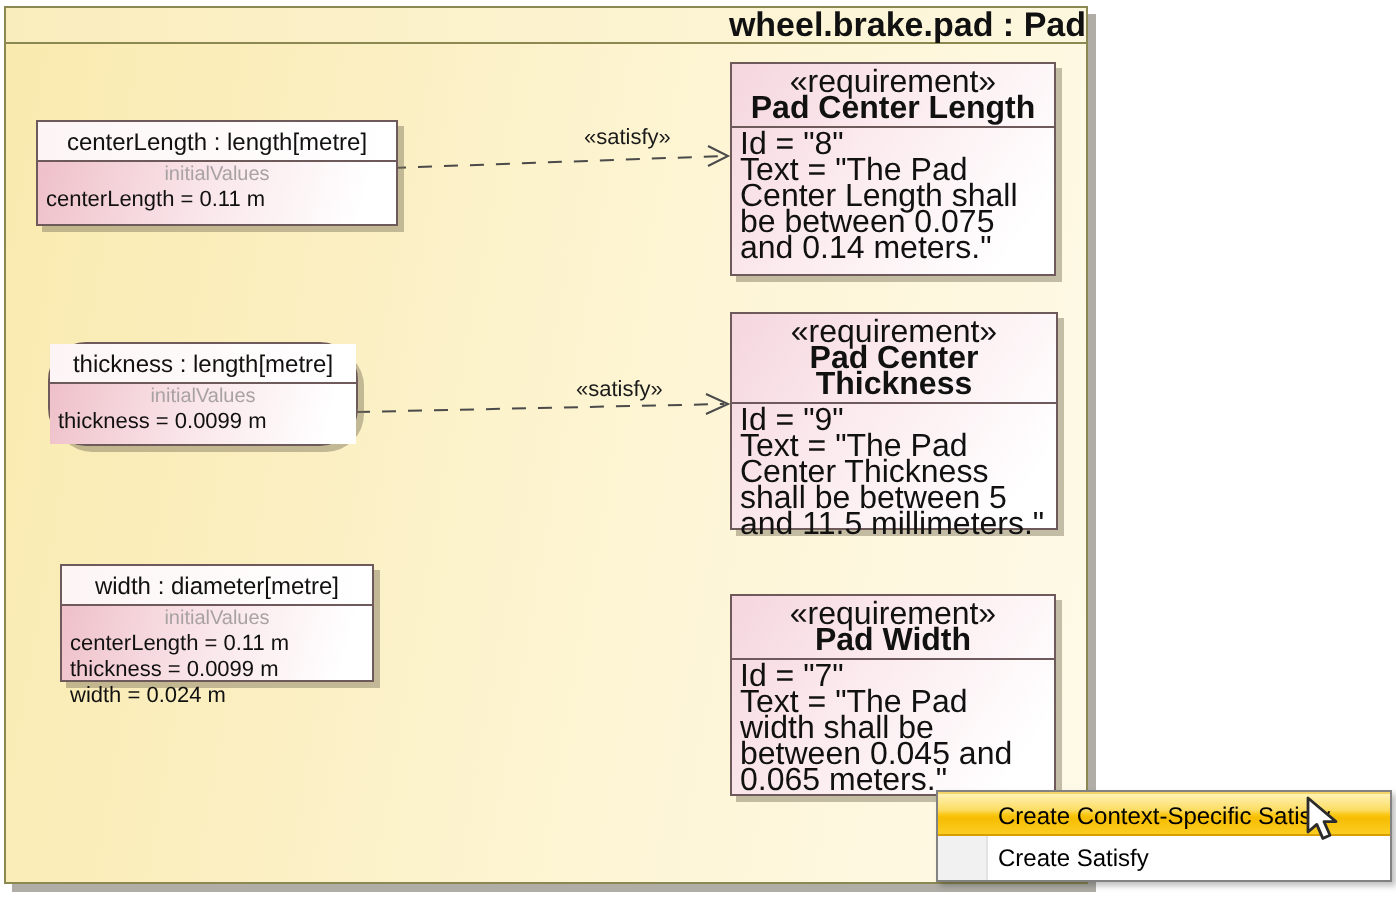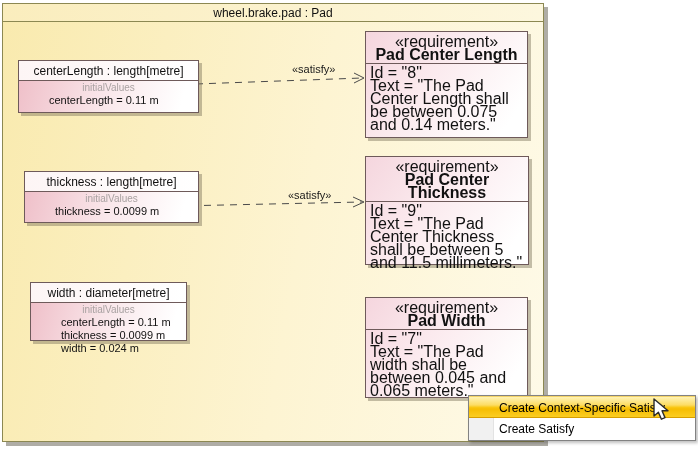--- a/index.html
+++ b/index.html
@@ -16,21 +16,21 @@
     position:absolute; left:2px; top:3px; width:542px; height:439px;
     border:1px solid #8c8852;
     background:linear-gradient(100deg,#f9eaae 0%,#fdf4d2 55%,#fefae8 100%);
     box-shadow:4px 4px 0 rgba(110,106,92,0.55);
     z-index:1;
   }
   .frame-title {
     position:absolute; left:0; top:0; width:100%; height:18px;
     border-bottom:1px solid #8c8852;
     background:linear-gradient(to right,#faedbd,#fdf7de);
-    text-align:center; font-weight:normal; font-size:12px; line-height:18px;
+    text-align:right; font-weight:bold; font-size:17px; line-height:18px;
   }
 
   
   .conn-svg { position:absolute; left:0; top:0; width:698px; height:450px; z-index:5; pointer-events:none; }
   .conn-label {
     position:absolute; z-index:6; font-size:11px; color:#1a1a1a; white-space:nowrap;margin-left:40px;
   }
 
   
   .vbox {
@@ -44,21 +44,21 @@
     background:linear-gradient(to right,#fdf5f5,#ffffff);
     border-bottom:1px solid #6e5a5a;
     font-weight:normal; font-size:12px; text-align:center; white-space:nowrap;
   }
   .vbox-body {
     padding:1px 4px 2px;
     background:linear-gradient(105deg,#efc0c9 0%,#f9e5e9 45%,#ffffff 90%);
     height:calc(100% - 20px);
   }
   .init-label { text-align:center; color:#a9a2a2; font-size:10px; line-height:12px; }
-  .vline { line-height:13px; white-space:nowrap;margin-left:26px; }
+  .vline { line-height:13px; white-space:nowrap; }
 
   
   .req {
     position:absolute; z-index:10;
     border:1px solid #6e5a5a;
     background:linear-gradient(125deg,#f5d6de 0%,#fbeaee 40%,#ffffff 88%);
     box-shadow:3px 3px 0 rgba(125,115,92,0.45);
     font-size:16px;
   }
   .req-header {
@@ -113,21 +113,21 @@
 <div class="conn-label" style="left:248px; top:189px;">«satisfy»</div>
 
 <div class="vbox" style="left:18px; top:60px; width:181px; height:53px;">
   <div class="vbox-header">centerLength : length[metre]</div>
   <div class="vbox-body">
     <div class="init-label">initialValues</div>
     <div class="vline">centerLength = 0.11 m</div>
   </div>
 </div>
 
-<div class="vbox" style="left:24px; top:171px; width:175px; height:52px;">
+<div class="vbox" style="left:24px; top:171px; width:155px; height:52px;border-radius:19px;">
   <div class="vbox-header">thickness : length[metre]</div>
   <div class="vbox-body">
     <div class="init-label">initialValues</div>
     <div class="vline">thickness = 0.0099 m</div>
   </div>
 </div>
 
 <div class="vbox" style="left:30px; top:282px; width:157px; height:59px;">
   <div class="vbox-header">width : diameter[metre]</div>
   <div class="vbox-body">

